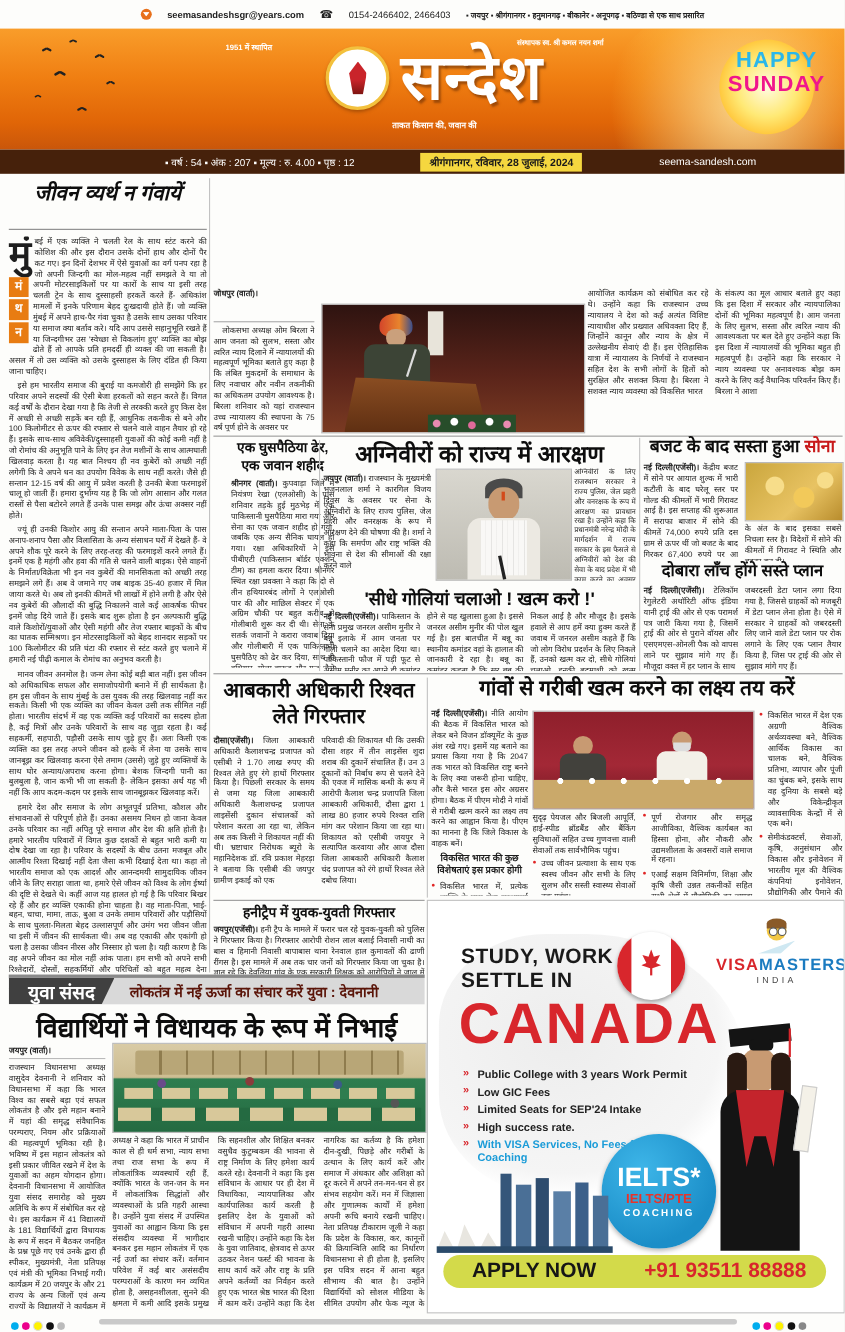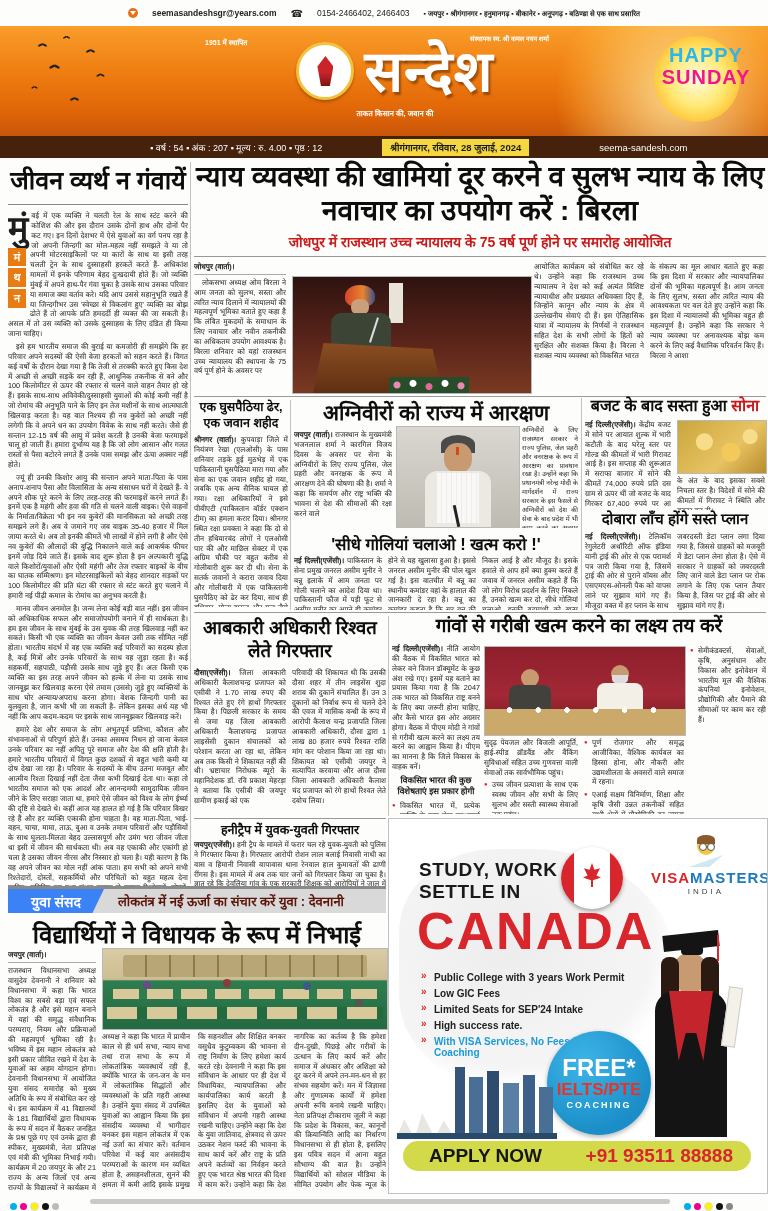--- a/index.html
+++ b/index.html
@@ -86,47 +86,42 @@
     </div>
   </div>
 
   <div id="mast-strip" class="abs" style="left:0;top:136px;width:768px;height:22px;display:flex;align-items:center;">
     <span style="font-size:9px;font-weight:normal;margin-left:150px;">▪ वर्ष : 54 ▪ अंक : 207 ▪ मूल्य : रु. 4.00 ▪ पृष्ठ : 12</span>
     <span id="date-box" style="font-size:9.5px;padding:2px 8px;margin-left:60px;">श्रीगंगानगर, रविवार, 28 जुलाई, 2024</span>
     <span style="font-size:9.5px;margin-left:70px;">seema-sandesh.com</span>
   </div>
 
   <div class="abs" style="left:8px;top:162px;width:180px;height:722px;">
-    <div class="hl" style="font-size:25px;border-bottom:1px solid #888;padding-bottom:8px;">जीवन व्यर्थ न गंवायें</div>
+    <div class="hl" style="font-size:19px;border-bottom:1px solid #888;padding-bottom:20px;font-style:italic;">जीवन व्यर्थ न गंवायें</div>
     <div class="body7 just" style="margin-top:6px;height:688px;">
       <p style="text-indent:0;">
         <span style="float:left;font-size:34px;line-height:.9;font-weight:bold;margin:2px 3px 0 0;">मुं</span>
         <span style="float:left;clear:left;width:18px;margin:4px 4px 2px 0;">
           <span style="display:block;background:#e87c12;color:#fff;font-weight:bold;font-size:11px;text-align:center;margin-bottom:2px;padding:2px 0;">मं</span>
           <span style="display:block;background:#e87c12;color:#fff;font-weight:bold;font-size:11px;text-align:center;margin-bottom:2px;padding:2px 0;">थ</span>
           <span style="display:block;background:#e87c12;color:#fff;font-weight:bold;font-size:11px;text-align:center;padding:2px 0;">न</span>
         </span>
         <span>बई में एक व्यक्ति ने चलती रेल के साथ स्टंट करने की कोशिश की और इस दौरान उसके दोनों हाथ और दोनों पैर कट गए। इन दिनों देशभर में ऐसे युवाओं का वर्ग पनप रहा है जो अपनी जिन्दगी का मोल-महत्व नहीं समझते वे या तो अपनी मोटरसाइकिलों पर या कारों के साथ या इसी तरह चलती ट्रेन के साथ दुस्साहसी हरकतें करते हैं- अधिकांश मामलों में इनके परिणाम बेहद दुःखदायी होते हैं। जो व्यक्ति मुंबई में अपने हाथ-पैर गंवा चुका है उसके साथ उसका परिवार या समाज क्या बर्ताव करे। यदि आप उससे सहानुभूति रखते हैं या जिन्दगीभर उस 'स्वेच्छा से विकलांग हुए' व्यक्ति का बोझ ढोते हैं तो आपके प्रति हमदर्दी ही व्यक्त की जा सकती है। असल में तो उस व्यक्ति को उसके दुस्साहस के लिए दंडित ही किया जाना चाहिए।</span>
       </p>
       <p>इसे हम भारतीय समाज की बुराई या कमजोरी ही समझेंगे कि हर परिवार अपने सदस्यों की ऐसी बेजा हरकतों को सहन करते हैं। विगत कई वर्षों के दौरान देखा गया है कि तेजी से तरक्की करते हुए किस देश में अच्छी से अच्छी सड़कें बन रही हैं, आधुनिक तकनीक से बने और 100 किलोमीटर से ऊपर की रफ्तार से चलने वाले वाहन तैयार हो रहे हैं। इसके साथ-साथ अविवेकी/दुस्साहसी युवाओं की कोई कमी नहीं है जो रोमांच की अनुभूति पाने के लिए इन तेज मशीनों के साथ आत्मघाती खिलवाड़ करता है। यह बात निश्चय ही नव कुबेरों को अच्छी नहीं लगेगी कि वे अपने धन का उपयोग विवेक के साथ नहीं करते। जैसे ही सन्तान 12-15 वर्ष की आयु में प्रवेश करती है उनकी बेजा फरमाइशें चालू हो जाती हैं। हमारा दुर्भाग्य यह है कि जो लोग आसान और गलत रास्तों से पैसा बटोरने लगते हैं उनके पास समझ और ऊंचा अक्सर नहीं होते।</p>
       <p>ज्यूं ही उनकी किशोर आयु की सन्तान अपने माता-पिता के पास अनाप-शनाप पैसा और विलासिता के अन्य संसाधन घरों में देखते हैं- वे अपने शौक पूरे करने के लिए तरह-तरह की फरमाइशें करने लगते हैं। इनमें एक है महंगी और हवा की गति से चलने वाली बाइक। ऐसे वाहनों के निर्माता/विक्रेता भी इन नव कुबेरों की मानसिकता को अच्छी तरह समझने लगे हैं। अब वे जमाने गए जब बाइक 35-40 हजार में मिल जाया करते थे। अब तो इनकी कीमतें भी लाखों में होने लगी है और ऐसे नव कुबेरों की औलादों की बुद्धि निकालने वाले कई आकर्षक फीचर इनमें जोड़ दिये जाते हैं। इसके बाद शुरू होता है इन अल्पकारी बुद्धि वाले किशोरों/युवाओं और ऐसी महंगी और तेज रफ्तार बाइकों के बीच का घातक सम्मिश्रण। इन मोटरसाइकिलों को बेहद शानदार सड़कों पर 100 किलोमीटर की प्रति घंटा की रफ्तार से स्टंट करते हुए चलाने में हमारी नई पीढ़ी कमाल के रोमांच का अनुभव करती है।</p>
       <p>मानव जीवन अनमोल है। जन्म लेना कोई बड़ी बात नहीं। इस जीवन को अधिकाधिक सफल और समाजोपयोगी बनाने में ही सार्थकता है। हम इस जीवन के साथ मुंबई के उस युवक की तरह खिलवाड़ नहीं कर सकते। किसी भी एक व्यक्ति का जीवन केवल उसी तक सीमित नहीं होता। भारतीय संदर्भ में वह एक व्यक्ति कई परिवारों का सदस्य होता है, कई मित्रों और उनके परिवारों के साथ वह जुड़ा रहता है। कई सहकर्मी, सहपाठी, पड़ौसी उसके साथ जुड़े हुए हैं। अतः किसी एक व्यक्ति का इस तरह अपने जीवन को हल्के में लेना या उसके साथ जानबूझ कर खिलवाड़ करना ऐसे तमाम (उससे) जुड़े हुए व्यक्तियों के साथ घोर अन्याय/अपराध करना होगा। बेशक जिन्दगी पानी का बुलबुला है, जान कभी भी जा सकती है- लेकिन इसका अर्थ यह भी नहीं कि आप कदम-कदम पर इसके साथ जानबूझकर खिलवाड़ करें।</p>
       <p>हमारे देश और समाज के लोग अभूतपूर्व प्रतिभा, कौशल और संभावनाओं से परिपूर्ण होते हैं। उनका असमय निधन हो जाना केवल उनके परिवार का नहीं अपितु पूरे समाज और देश की क्षति होती है। हमारे भारतीय परिवारों में विगत कुछ दशकों से बहुत भारी कमी या दोष देखा जा रहा है। परिवार के सदस्यों के बीच उतना मजबूत और आत्मीय रिश्ता दिखाई नहीं देता जैसा कभी दिखाई देता था। कहा तो भारतीय समाज को एक आदर्श और आनन्दमयी सामुदायिक जीवन जीने के लिए सराहा जाता था, हमारे ऐसे जीवन को विश्व के लोग ईर्ष्या की दृष्टि से देखते थे। कहीं आज यह हालत हो गई है कि परिवार बिखर रहे हैं और हर व्यक्ति एकाकी होना चाहता है। वह माता-पिता, भाई-बहन, चाचा, मामा, ताऊ, बुआ व उनके तमाम परिवारों और पड़ौसियों के साथ घुलता-मिलता बेहद उल्लासपूर्ण और उमंग भरा जीवन जीता था इसी में जीवन की सार्थकता थी। अब वह एकाकी और एकांगी हो चला है उसका जीवन नीरस और निस्सार हो चला है। यही कारण है कि वह अपने जीवन का मोल नहीं आंक पाता। हम सभी को अपने सभी रिश्तेदारों, दोस्तों, सहकर्मियों और परिचितों को बहुत महत्व देना चाहिए। प्रतिदिन हम यथा संभव ज्यादा से ज्यादा रिश्तेदारों, दोस्तों, पड़ौसियों और परिचितों के साथ एक मधुर मुस्कान के साथ मिलें और एक-दूसरे को आनन्दित करते हुए जीवन को सार्थक बनायें। जीवन बहुत कीमती है- पूरे समाज का है। अपने जीवन से अपने परिवार और पूरे समाज को ज्यादा से ज्यादा आनन्दित, लाभान्वित और सार्थक बनाने का भरपूर प्रयास करें।</p>
     </div>
   </div>
   <div class="vr" style="left:190px;top:162px;height:722px;"></div>
 
-  <div class="abs" style="left:194px;top:160px;width:572px;">
-    <div class="hl" style="font-size:28px;line-height:1.2;">न्याय व्यवस्था की खामियां दूर करने व सुलभ न्याय के लिए नवाचार का उपयोग करें : बिरला</div>
-    <div style="font-size:14px;font-weight:bold;color:#c81a1a;text-align:center;margin-top:5px;">जोधपुर में राजस्थान उच्च न्यायालय के 75 वर्ष पूर्ण होने पर समारोह आयोजित</div>
-    <div style="border-top:1px solid #999;margin-top:5px;"></div>
-  </div>
 
   <div class="abs body7 just" style="left:194px;top:262px;width:92px;height:130px;">
-    <p class="dl" style="text-indent:0;border-bottom:1px solid #aaa;padding-bottom:2px;">जोधपुर (वार्ता)।</p>
+    <p class="dl" style="text-indent:0;border-bottom:1px solid #aaa;padding-bottom:20px;">जोधपुर (वार्ता)।</p>
     <p>लोकसभा अध्यक्ष ओम बिरला ने आम जनता को सुलभ, सस्ता और त्वरित न्याय दिलाने में न्यायालयों की महत्वपूर्ण भूमिका बताते हुए कहा है कि लंबित मुकदमों के समाधान के लिए नवाचार और नवीन तकनीकी का अधिकतम उपयोग आवश्यक है। बिरला शनिवार को यहां राजस्थान उच्च न्यायालय की स्थापना के 75 वर्ष पूर्ण होने के अवसर पर</p>
   </div>
 
   <div class="photo" style="left:292px;top:276px;width:238px;height:116px;background:linear-gradient(180deg,#2e1310 0%,#5a241a 55%,#7a3a22 100%);">
     <div class="abs" style="left:96px;top:6px;width:14px;height:40px;background:#e8e4da;"></div>
     <div class="abs" style="left:52px;top:8px;width:30px;height:22px;border-radius:50% 50% 40% 40%;background:linear-gradient(90deg,#d3452a,#e8842d 60%,#3a4e8c);"></div>
     <div class="abs" style="left:58px;top:22px;width:18px;height:16px;border-radius:45%;background:#caa07c;"></div>
     <div class="abs" style="left:38px;top:36px;width:60px;height:46px;border-radius:10px 10px 0 0;background:#3c4436;"></div>
     <div class="abs" style="left:80px;top:40px;width:2px;height:26px;background:#ddd;transform:rotate(18deg);"></div>
     <div class="abs" style="left:20px;top:66px;width:130px;height:50px;background:linear-gradient(180deg,#8a4d22,#5f2f12);clip-path:polygon(8% 0,92% 12%,100% 100%,0 100%);"></div>
@@ -138,21 +133,21 @@
   </div>
   <div class="abs body7 just" style="left:650px;top:262px;width:114px;height:130px;">
     <p style="text-indent:0;">के संकल्प का मूल आधार बताते हुए कहा कि इस दिशा में सरकार और न्यायपालिका दोनों की भूमिका महत्वपूर्ण है। आम जनता के लिए सुलभ, सस्ता और त्वरित न्याय की आवश्यकता पर बल देते हुए उन्होंने कहा कि इस दिशा में न्यायालयों की भूमिका बहुत ही महत्वपूर्ण है। उन्होंने कहा कि सरकार ने न्याय व्यवस्था पर अनावश्यक बोझ कम करने के लिए कई वैधानिक परिवर्तन किए हैं। बिरला ने आशा</p>
   </div>
   <div class="abs body7 just" style="left:650px;top:262px;width:0;height:0;overflow:hidden;">
     <p>व्यक्त की कि न्यायपालिका भी इस दिशा में बराबर की भूमिका निभाएगी। उन्होंने न्यायालयों में लंबित मुकदमों के निपटान और न्याय व्यवस्था की खामियों को दूर करने के लिए नवाचार और नई तकनीकी के अधिकतम उपयोग पर बल दिया। उन्होंने आशा व्यक्त की कि राजस्थान उच्च न्यायालय में हो रहे नवाचारों से देशभर में न्यायिक उपक्रमों को प्रेरणा और दिशा मिलेगी।</p>
   </div>
 
   <div class="hrule" style="left:194px;top:396px;width:572px;"></div>
 
-  <div class="abs" style="left:194px;top:400px;width:94px;height:210px;">
+  <div class="abs" style="left:210px;top:400px;width:94px;height:210px;">
     <div class="hl" style="font-size:12.5px;line-height:1.25;">एक घुसपैठिया ढेर, एक जवान शहीद</div>
     <div class="body7 just" style="margin-top:4px;height:172px;">
       <p style="text-indent:0;"><b class="dl">श्रीनगर (वार्ता)।</b> <span>कुपवाड़ा जिले में नियंत्रण रेखा (एलओसी) के पास शनिवार तड़के हुई मुठभेड़ में एक पाकिस्तानी घुसपैठिया मारा गया और सेना का एक जवान शहीद हो गया, जबकि एक अन्य सैनिक घायल हो गया। रक्षा अधिकारियों ने इसे पीबीएटी (पाकिस्तान बॉर्डर एक्शन टीम) का हमला करार दिया। श्रीनगर स्थित रक्षा प्रवक्ता ने कहा कि दो से तीन हथियारबंद लोगों ने एलओसी पार की और माछिल सेक्टर में एक अग्रिम चौकी पर बहुत करीब से गोलीबारी शुरू कर दी थी। सेना के सतर्क जवानों ने करारा जवाब दिया और गोलीबारी में एक पाकिस्तानी घुसपैठिए को ढेर कर दिया, साथ ही हथियार, गोला-बारूद और युद्ध जैसे भंडार भी बरामद किया।</span></p>
     </div>
   </div>
   <div class="vr" style="left:290px;top:400px;height:210px;"></div>
 
   <div class="abs" style="left:294px;top:398px;width:284px;height:212px;">
     <div class="hl" style="font-size:21px;">अग्निवीरों को राज्य में आरक्षण</div>
     <div class="abs body7 just" style="left:0;top:32px;width:98px;height:96px;">
@@ -250,28 +245,29 @@
       <p style="text-indent:0;">सुदृढ़ पेयजल और बिजली आपूर्ति, हाई-स्पीड ब्रॉडबैंड और बैंकिंग सुविधाओं सहित उच्च गुणवत्ता वाली सेवाओं तक सार्वभौमिक पहुंच।</p>
       <p class="bullet" style="text-indent:0;">उच्च जीवन प्रत्याशा के साथ एक स्वस्थ जीवन और सभी के लिए सुलभ और सस्ती स्वास्थ्य सेवाओं तक पहुंच।</p>
 
     </div>
     <div class="abs body7 just" style="left:192px;top:126px;width:100px;height:76px;">
       <p class="bullet" style="text-indent:0;">पूर्ण रोजगार और समृद्ध आजीविका, वैश्विक कार्यबल का हिस्सा होना, और नौकरी और उद्यमशीलता के अवसरों वाले समाज में रहना।</p>
       <p class="bullet" style="text-indent:0;">एआई सक्षम विनिर्माण, शिक्षा और कृषि जैसी उन्नत तकनीकों सहित सभी क्षेत्रों में प्रौद्योगिकी का ज्यादा से ज्यादा इस्तेमाल।</p>
 
     </div>
     <div class="abs body7 just" style="left:298px;top:34px;width:76px;height:168px;">
+      <p class="bullet" style="text-indent:0;">विकसित भारत में देश एक अग्रणी वैश्विक अर्थव्यवस्था बने, वैश्विक आर्थिक विकास का चालक बने, वैश्विक प्रतिभा, व्यापार और पूंजी का चुंबक बने, इसके साथ वह दुनिया के सबसे बड़े और विकेन्द्रीकृत व्यावसायिक केन्द्रों में से एक बने।</p>
       <p class="bullet" style="text-indent:0;">सेमीकंडक्टर्स, सेवाओं, कृषि, अनुसंधान और विकास और इनोवेशन में भारतीय मूल की वैश्विक कंपनियां इनोवेशन, प्रौद्योगिकी और पैमाने की सीमाओं पर काम कर रही हैं।</p>
 
     </div>
   </div>
 
   <div class="abs" style="left:8px;top:886px;width:378px;height:306px;">
     <div style="position:relative;height:24px;background:#d9d9d9;border-top:3px solid #8a8a8a;">
-      <span style="position:absolute;left:0;top:0;width:96px;height:24px;background:#3b82f6;color:#fff;font-weight:bold;font-size:14px;display:flex;align-items:center;justify-content:center;clip-path:polygon(0 0,100% 0,88% 100%,0 100%);">युवा संसद</span>
+      <span style="position:absolute;left:0;top:0;width:96px;height:24px;background:#404040;color:#fff;font-weight:bold;font-size:17px;display:flex;align-items:center;justify-content:center;clip-path:polygon(0 0,100% 0,88% 100%,0 100%);">युवा संसद</span>
       <span style="position:absolute;left:110px;top:3px;font-size:13px;font-weight:bold;color:#5a1408;">लोकतंत्र में नई ऊर्जा का संचार करें युवा : देवनानी</span>
     </div>
     <div class="hl" style="font-size:24px;margin-top:4px;">विद्यार्थियों ने विधायक के रूप में निभाई भूमिका</div>
 
     <div class="abs body7" style="left:0;top:64px;width:88px;">
       <b class="dl" style="display:block;border-bottom:1px solid #aaa;padding-bottom:2px;">जयपुर (वार्ता)।</b>
     </div>
     <div class="abs body7 just" style="left:0;top:80px;width:88px;height:224px;">
       <p style="text-indent:0;">राजस्थान विधानसभा अध्यक्ष वासुदेव देवनानी ने शनिवार को विधानसभा में कहा कि भारत विश्व का सबसे बड़ा एवं सफल लोकतंत्र है और इसे महान बनाने में यहां की समृद्ध संवैधानिक परम्पराए, नियम और प्रक्रियाओं की महत्वपूर्ण भूमिका रही है। भविष्य में इस महान लोकतंत्र को इसी प्रकार जीवित रखने में देश के युवाओं का अहम योगदान होगा। देवनानी विधानसभा में आयोजित युवा संसद समारोह को मुख्य अतिथि के रूप में संबोधित कर रहे थे। इस कार्यक्रम में 41 विद्यालयों के 181 विद्यार्थियों द्वारा विधायक के रूप में सदन में बैठकर जनहित के प्रश्न पूछे गए एवं उनके द्वारा ही स्पीकर, मुख्यमंत्री, नेता प्रतिपक्ष एवं मंत्री की भूमिका निभाई गयी। कार्यक्रम में 20 जयपुर के और 21 राज्य के अन्य जिलों एवं अन्य राज्यों के विद्यालयों ने कार्यक्रम में भाग लिया।</p>
     </div>
@@ -338,22 +334,22 @@
       <div class="abs" style="left:64px;top:30px;width:18px;height:90px;border-radius:8px;background:#2a1a12;"></div>
       <div class="abs" style="left:26px;top:6px;width:56px;height:16px;background:#141414;transform:rotate(-6deg);"></div>
       <div class="abs" style="left:44px;top:18px;width:22px;height:10px;background:#141414;border-radius:4px;"></div>
       <div class="abs" style="left:80px;top:8px;width:2px;height:26px;background:#d8262c;"></div>
       <div class="abs" style="left:18px;top:64px;width:72px;height:146px;border-radius:20px 20px 0 0;background:#141414;"></div>
       <div class="abs" style="left:32px;top:64px;width:44px;height:70px;background:#c4242c;clip-path:polygon(0 0,100% 0,78% 100%,62% 60%,38% 60%,22% 100%);"></div>
       <div class="abs" style="left:88px;top:60px;width:12px;height:58px;background:#f4f1e8;border:1px solid #ccc;transform:rotate(8deg);"></div>
     </div>
 
     <div class="abs" style="left:158px;top:212px;width:104px;height:104px;border-radius:50%;background:radial-gradient(circle at 35% 30%,#3db5e8,#1b8ec8 70%);display:flex;flex-direction:column;align-items:center;justify-content:center;box-shadow:0 2px 5px rgba(0,0,0,.3);">
-      <div style="font-size:24px;font-weight:bold;color:#fff;line-height:1;">FREE*</div>
-      <div style="font-size:17px;font-weight:bold;color:#e8332a;">IELTS/PTE</div>
+      <div style="font-size:24px;font-weight:bold;color:#fff;line-height:1;">IELTS*</div>
+      <div style="font-size:12px;font-weight:bold;color:#e8332a;">IELTS/PTE</div>
       <div style="font-size:9px;font-weight:bold;color:#fff;letter-spacing:2px;">COACHING</div>
     </div>
 
     <div class="abs" style="left:8px;top:248px;width:160px;height:72px;">
       <div class="abs" style="left:58px;top:0;width:10px;height:70px;background:#35567a;"></div>
       <div class="abs" style="left:72px;top:10px;width:14px;height:60px;background:#4a6f96;"></div>
       <div class="abs" style="left:90px;top:4px;width:12px;height:66px;background:#2e4c6e;"></div>
       <div class="abs" style="left:106px;top:16px;width:16px;height:54px;background:#5a7fa6;"></div>
       <div class="abs" style="left:126px;top:8px;width:12px;height:62px;background:#3c608a;"></div>
       <div class="abs" style="left:142px;top:20px;width:14px;height:50px;background:#4a6f96;"></div>

